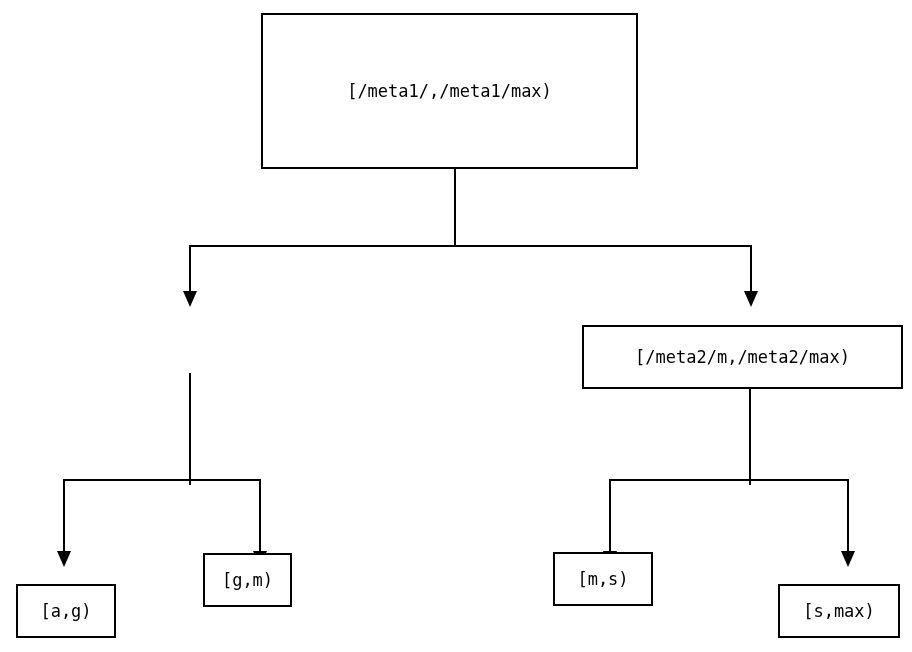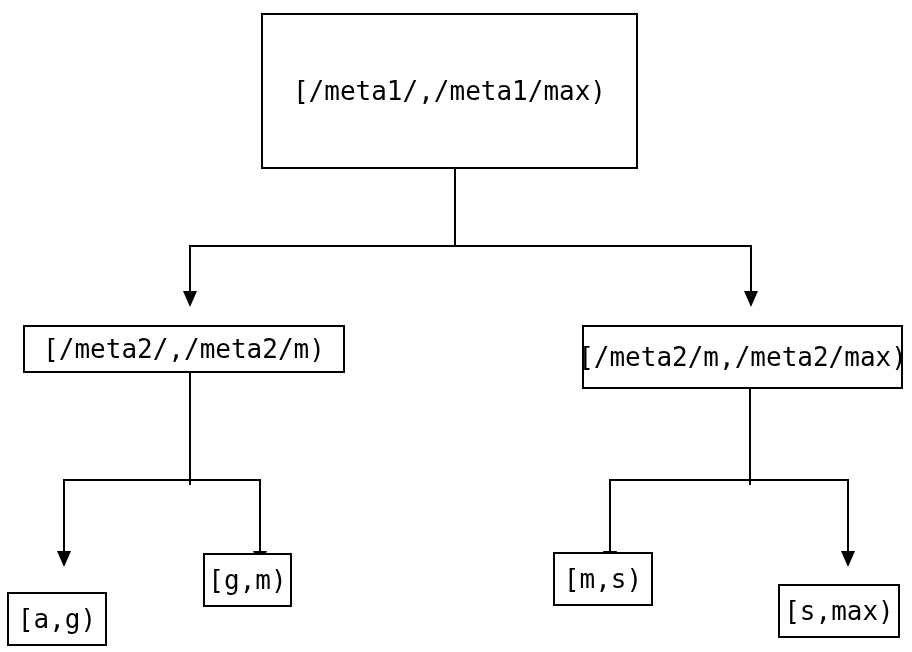--- a/index.html
+++ b/index.html
@@ -32,28 +32,28 @@
   }
   .node {
     position: absolute;
     box-sizing: border-box;
     border: 2px solid #000000;
     background: #ffffff;
     display: flex;
     align-items: center;
     justify-content: center;
     color: #000000;
-    font-size: 26px;
+    font-size: 17px;
     line-height: 1;
     white-space: nowrap;
   }
   .node-root      { left: 261px; top: 13px;  width: 377px; height: 156px; }
   .node-meta2-low { left: 23px;  top: 325px; width: 322px; height: 48px;  }
   .node-meta2-high{ left: 582px; top: 325px; width: 321px; height: 64px;  }
-  .node-leaf-ag   { left: 7px;   top: 584px; width: 100px; height: 54px; margin-top: 8px;  }
+  .node-leaf-ag   { left: 16px;   top: 584px; width: 100px; height: 54px;  }
   .node-leaf-gm   { left: 203px; top: 553px; width: 89px;  height: 54px;  }
   .node-leaf-ms   { left: 553px; top: 552px; width: 100px; height: 54px;  }
   .node-leaf-smax { left: 778px; top: 584px; width: 122px; height: 54px; justify-content: center;  }
 </style>
 </head>
 <body>
 
 <div id="canvas">
 
   <svg id="edges-svg" viewBox="0 0 912 652" xmlns="http://www.w3.org/2000/svg">
@@ -83,23 +83,20 @@
       <line x1="848" y1="480" x2="848" y2="552"></line>
       <polygon points="603,551 617,551 610,567"></polygon>
       <polygon points="841,551 855,551 848,567"></polygon>
     </g>
   </svg>
 
   <div class="node node-root">
     <span>[/meta1/,/meta1/max)</span>
   </div>
 
-  <div class="node node-meta2-low">
-    <span>[/meta2/,/meta2/m)</span>
-  </div>
 
   <div class="node node-meta2-high">
     <span>[/meta2/m,/meta2/max)</span>
   </div>
 
   <div class="node node-leaf-ag">
     <span>[a,g)</span>
   </div>
 
   <div class="node node-leaf-gm">

